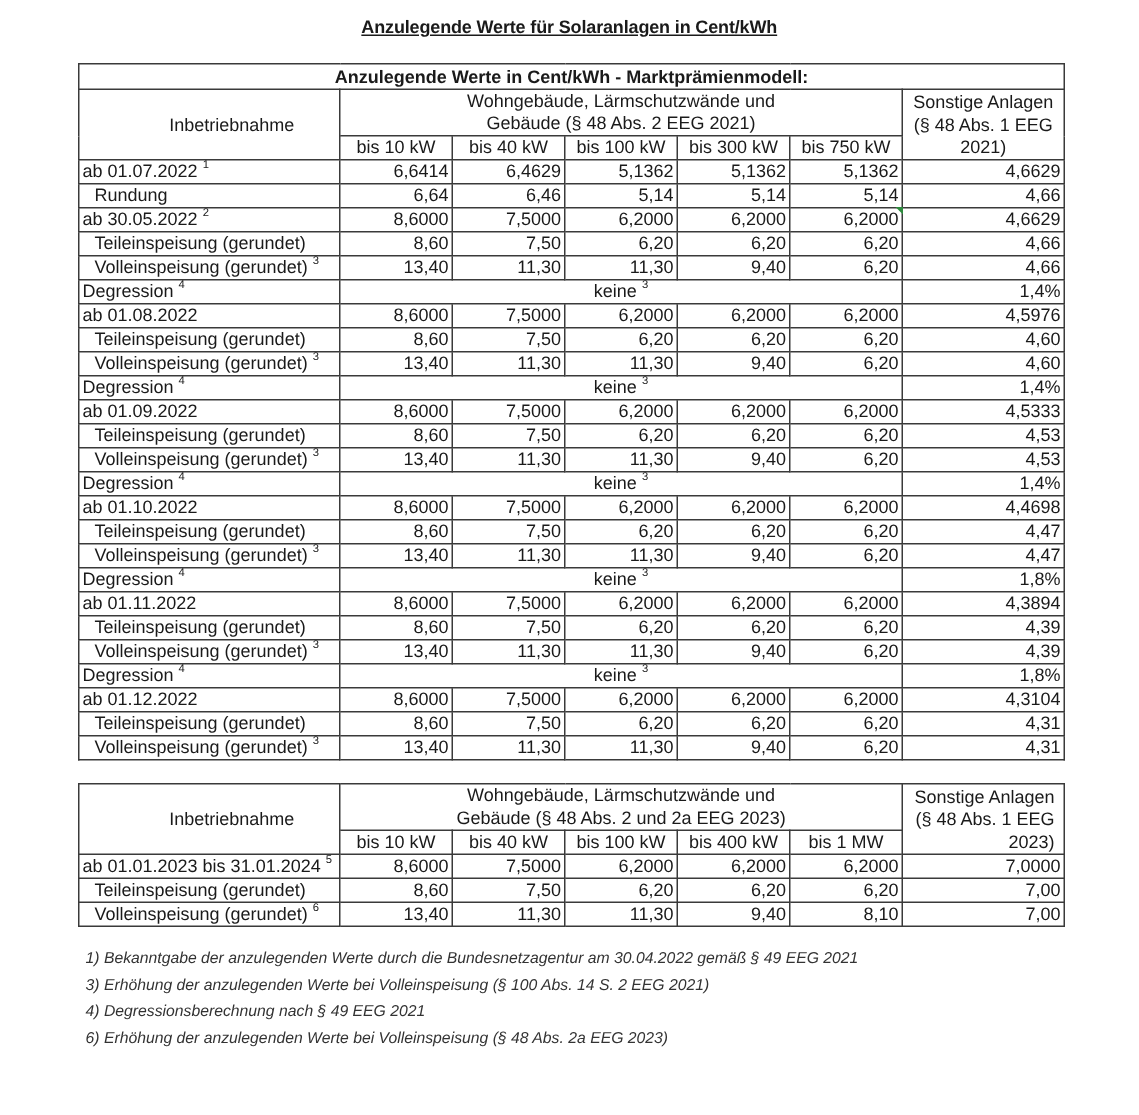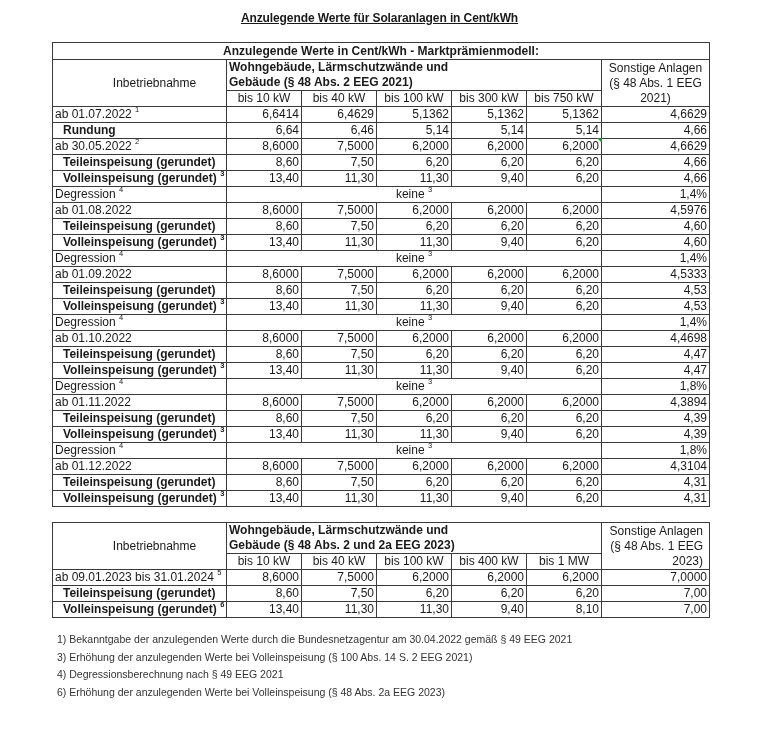--- a/index.html
+++ b/index.html
@@ -6,35 +6,35 @@
   body { width: 759px; height: 743px; position: relative; overflow: hidden;
          font-family: "Liberation Sans", sans-serif; color: #1a1a1a; }
   .title { position: absolute; left: 0; width: 759px; top: 11px; text-align: center;
            font-weight: bold; font-size: 12px; text-decoration: underline; letter-spacing: -0.1px; }
   table { border-collapse: collapse; position: absolute; table-layout: fixed; font-size: 12px; }
   td { border: 1px solid #3a3a3a; padding: 0 2px; height: 15px; line-height: 15px; white-space: nowrap; overflow: visible; }
   #t1 { left: 52px; top: 42px; width: 654px; border-radius: 17px; }
   #t2 { left: 52px; top: 522px; width: 654px; }
   col.c0 { width: 174px; } col.cn { width: 75px; } col.cl { width: 108px; }
   .hdr-title { text-align: center; font-weight: bold; height: 16px; }
-  .hdr-group { line-height: 15px; font-weight: bold; }
+  .hdr-group { text-align: center; line-height: 15px; }
   .hdr-label { text-align: center; padding-left: 32px; }
   .hdr-sub { text-align: center; }
   .num { text-align: right; }
   .lbl { text-align: left; }
-  .indent { padding-left: 10px; font-weight: bold; }
+  .indent { padding-left: 10px; }
   .mid { text-align: center; }
   sup { font-size: 7.5px; vertical-align: top; line-height: 8px; position: relative; top: -1px; }
   
   tr.sub td { border-top-color: transparent; }
   tr.sub td.lbl { border-top-color: transparent; }
   .tri { position: relative; }
   .tri::after { content: ""; position: absolute; right: -1px; top: -1px; width: 0; height: 0;
                 border-left: 5px solid transparent; border-top: 5px solid #2e8b3e; }
-  .footnotes { position: absolute; left: 57px; top: 631px; font-size: 10.5px; color: #333; }
+  .footnotes { position: absolute; left: 57px; top: 631px; font-size: 10.5px; font-style: italic; color: #333; }
   .footnotes div { height: 17.5px; line-height: 17.5px; white-space: nowrap; }
 </style>
 </head>
 <body>
 
 <div class="title">Anzulegende Werte für Solaranlagen in Cent/kWh</div>
 
 <table id="t1">
   <colgroup>
       <col class="c0">
@@ -296,21 +296,21 @@
     <tr>
       <td class="hdr-sub">bis 10 kW</td>
       <td class="hdr-sub">bis 40 kW</td>
       <td class="hdr-sub">bis 100 kW</td>
       <td class="hdr-sub">bis 400 kW</td>
       <td class="hdr-sub">bis 1 MW</td>
     </tr>
   </tbody>
   <tbody id="t2-body">
       <tr>
-        <td class="lbl"><span>ab 09.01.2023 bis 31.01.2024</span> <sup>5</sup></td>
+        <td class="lbl"><span>ab 01.01.2023 bis 31.01.2024</span> <sup>5</sup></td>
         <td class="num">8,6000</td>
         <td class="num">7,5000</td>
         <td class="num">6,2000</td>
         <td class="num">6,2000</td>
         <td class="num">6,2000</td>
         <td class="num">7,0000</td>
       </tr>
       <tr class="sub">
         <td class="lbl indent" style="padding-left: 10px;"><span>Teileinspeisung (gerundet)</span></td>
         <td class="num">8,60</td>

